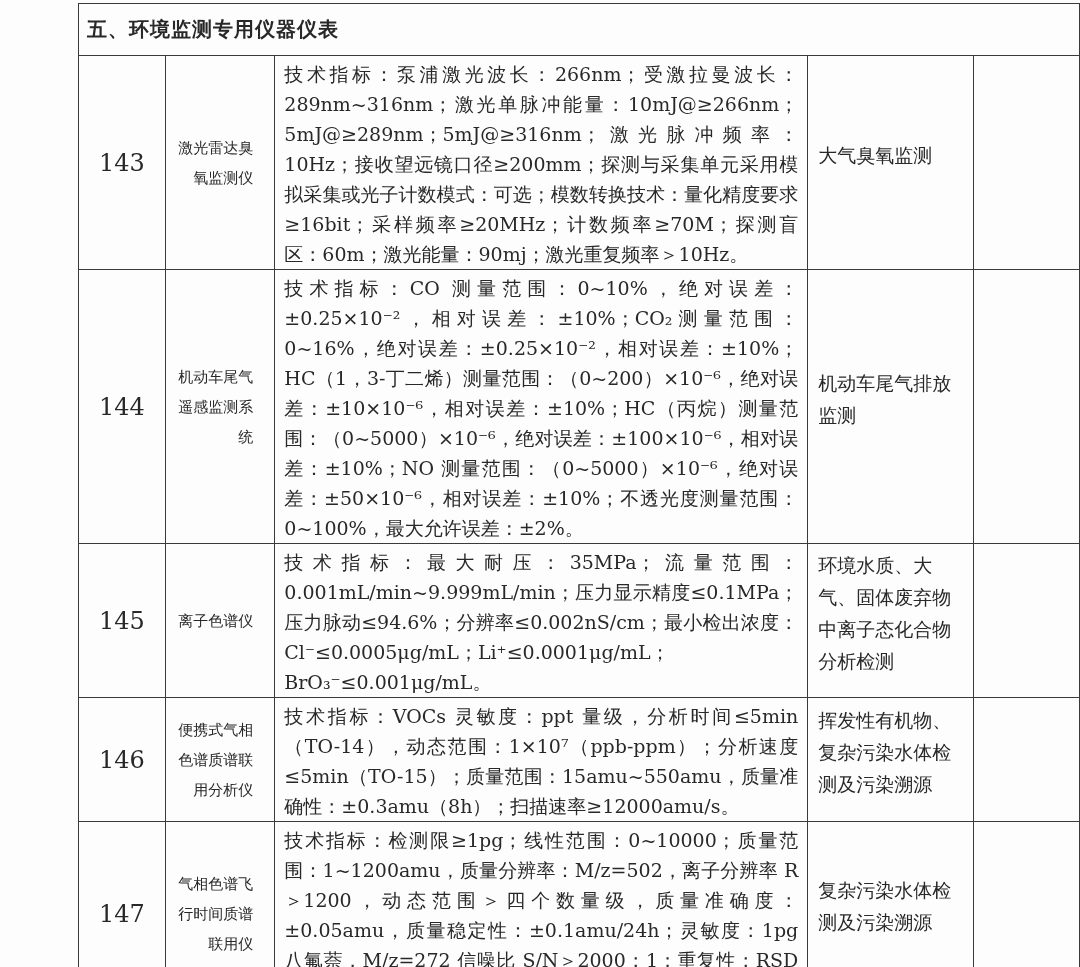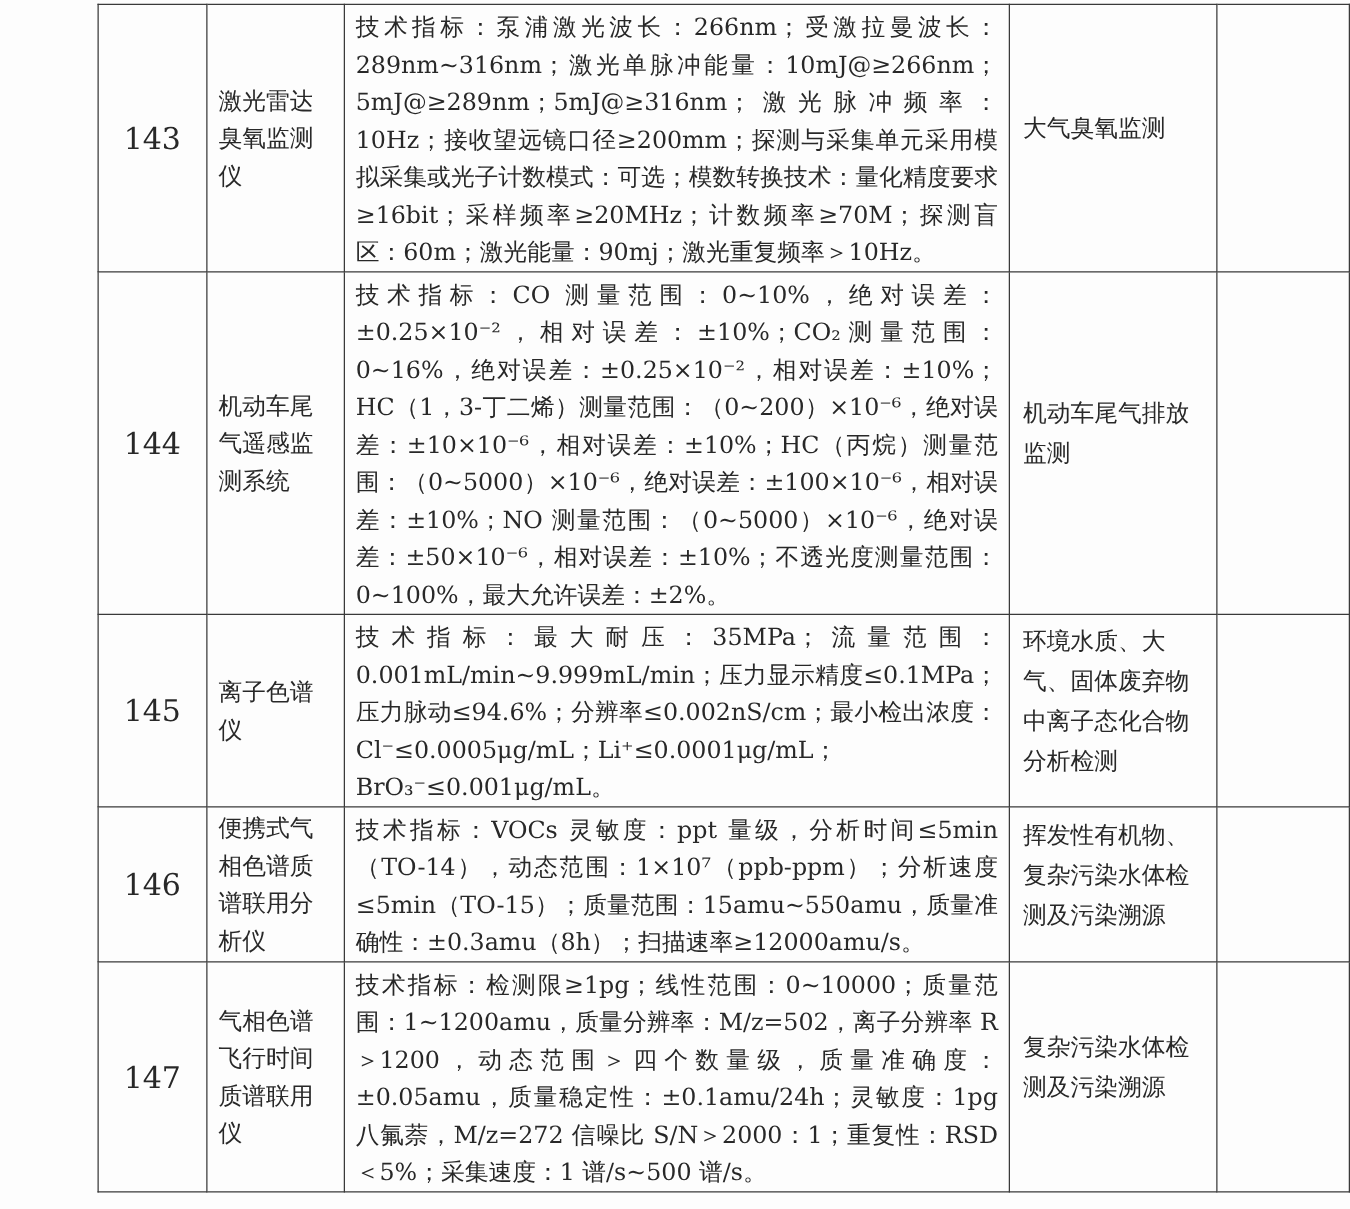--- a/index.html
+++ b/index.html
@@ -31,23 +31,23 @@
     text-align: left;
     vertical-align: middle;
     letter-spacing: 1px;
   }
   .num-cell {
     text-align: center;
     vertical-align: middle;
     font-size: 24px;
   }
   .name-cell {
-    text-align: left;
+    text-align: right;
     vertical-align: middle;
-    font-size: 19px;
+    font-size: 15px;
     line-height: 30px;
     padding: 0 21px 0 9px;
   }
   .spec-cell {
     text-align: justify;
     vertical-align: top;
     font-size: 19px;
     line-height: 30px;
     padding: 3px 9px 0 9px;
     word-break: normal;
@@ -73,20 +73,25 @@
 
 <table class="doc-table">
   <colgroup>
     <col style="width:90px">
     <col style="width:115px">
     <col style="width:552px">
     <col style="width:175px">
     <col style="width:115px">
   </colgroup>
   <tbody>
+    <tr class="row-header">
+      <td class="section-cell" colspan="5">
+        <span>五、环境监测专用仪器仪表</span>
+      </td>
+    </tr>
 
     <tr class="row-143">
       <td class="num-cell">143</td>
       <td class="name-cell">激光雷达臭氧监测仪</td>
       <td class="spec-cell">技术指标：泵浦激光波长：266nm；受激拉曼波长：289nm~316nm；激光单脉冲能量：10mJ@≥266nm；5mJ@≥289nm；5mJ@≥316nm；激光脉冲频率：10Hz；接收望远镜口径≥200mm；探测与采集单元采用模拟采集或光子计数模式：可选；模数转换技术：量化精度要求≥16bit；采样频率≥20MHz；计数频率≥70M；探测盲区：60m；激光能量：90mj；激光重复频率＞10Hz。</td>
       <td class="app-cell">大气臭氧监测</td>
       <td class="ghost-cell"></td>
     </tr>
 
     <tr class="row-144">

